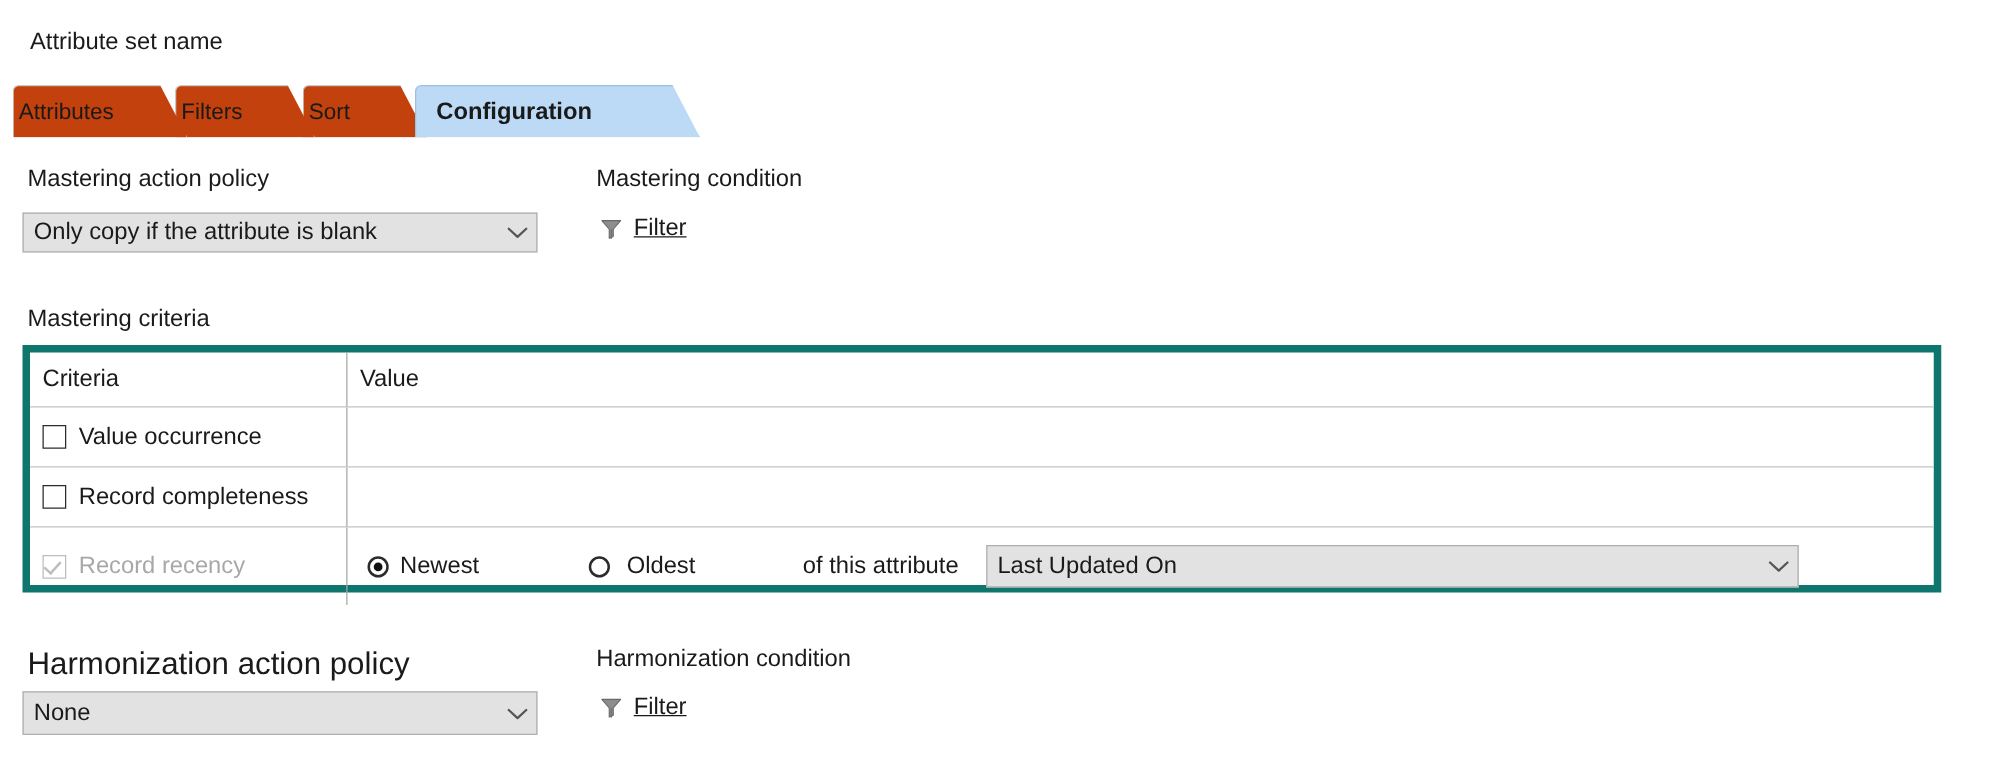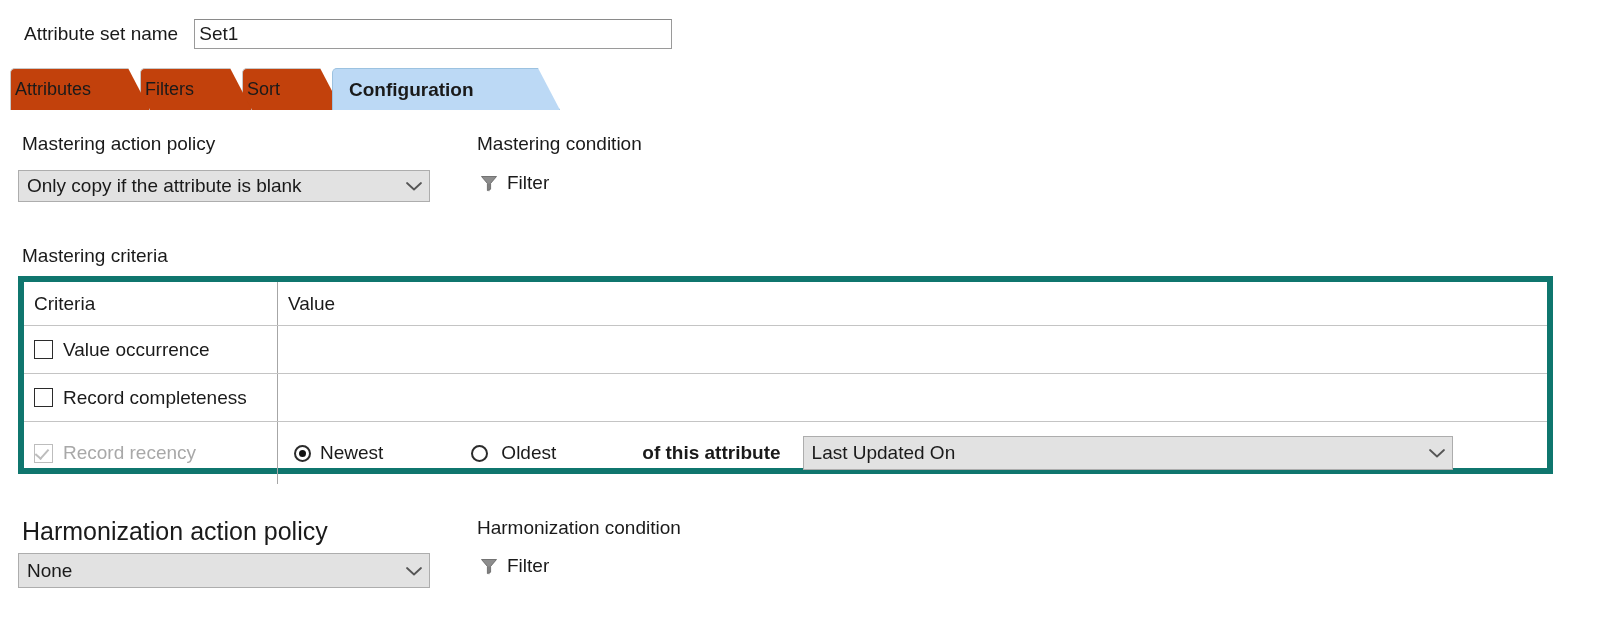--- a/index.html
+++ b/index.html
@@ -113,20 +113,21 @@
   .chev svg { display: block; }
 
   #mastering-policy-combo { left: 18px; top: 170px; width: 412px; }
 
   .filter-link {
     position: absolute;
     display: flex;
     align-items: center;
     gap: 8px;
     cursor: pointer;
+    text-decoration: underline;
   }
   .filter-link .ftext { font-size: 19px; color: #1a1a1a; }
   .funnel { display: block; }
 
   #mastering-filter { left: 479px; top: 172px; }
 
   
   #criteria-label { left: 22px; top: 245px; font-size: 19px; }
 
   #criteria-table {
@@ -205,41 +206,40 @@
     position: absolute;
     left: 3px; top: 3px;
     width: 7px; height: 7px;
     border-radius: 50%;
     background: #111111;
   }
   .radio-label { font-size: 19px; color: #1a1a1a; }
 
   #recency-newest { margin-left: 6px; }
   #recency-oldest { margin-left: 88px; gap: 13px; }
-  #of-this-attribute { margin-left: 86px; font-size: 19px; color: #1a1a1a; white-space: nowrap; font-weight: bold; }
+  #of-this-attribute { margin-left: 86px; font-size: 19px; color: #1a1a1a; white-space: nowrap; }
   #recency-attr-combo {
     position: relative;
     margin-left: 22px;
     width: 650px;
     height: 34px;
     flex: 0 0 auto;
   }
 
   
   #harmon-policy-label { left: 22px; top: 517px; font-size: 25px; }
   #harmon-cond-label   { left: 477px; top: 517px; font-size: 19px; }
   #harmon-policy-combo { left: 18px; top: 553px; width: 412px; height: 35px; }
   #harmon-filter { left: 479px; top: 555px; }
 </style>
 </head>
 <body>
 
 <div class="abs" id="name-row">
   <span id="name-label">Attribute set name</span>
-  <input id="name-input" type="text" value="Set1" style="">
 </div>
 
 <div class="abs" id="tabstrip">
   <div class="tab" id="tab-0">
     <span>Attributes</span>
   </div>
   <div class="tab" id="tab-1">
     <span>Filters</span>
   </div>
   <div class="tab" id="tab-2">

